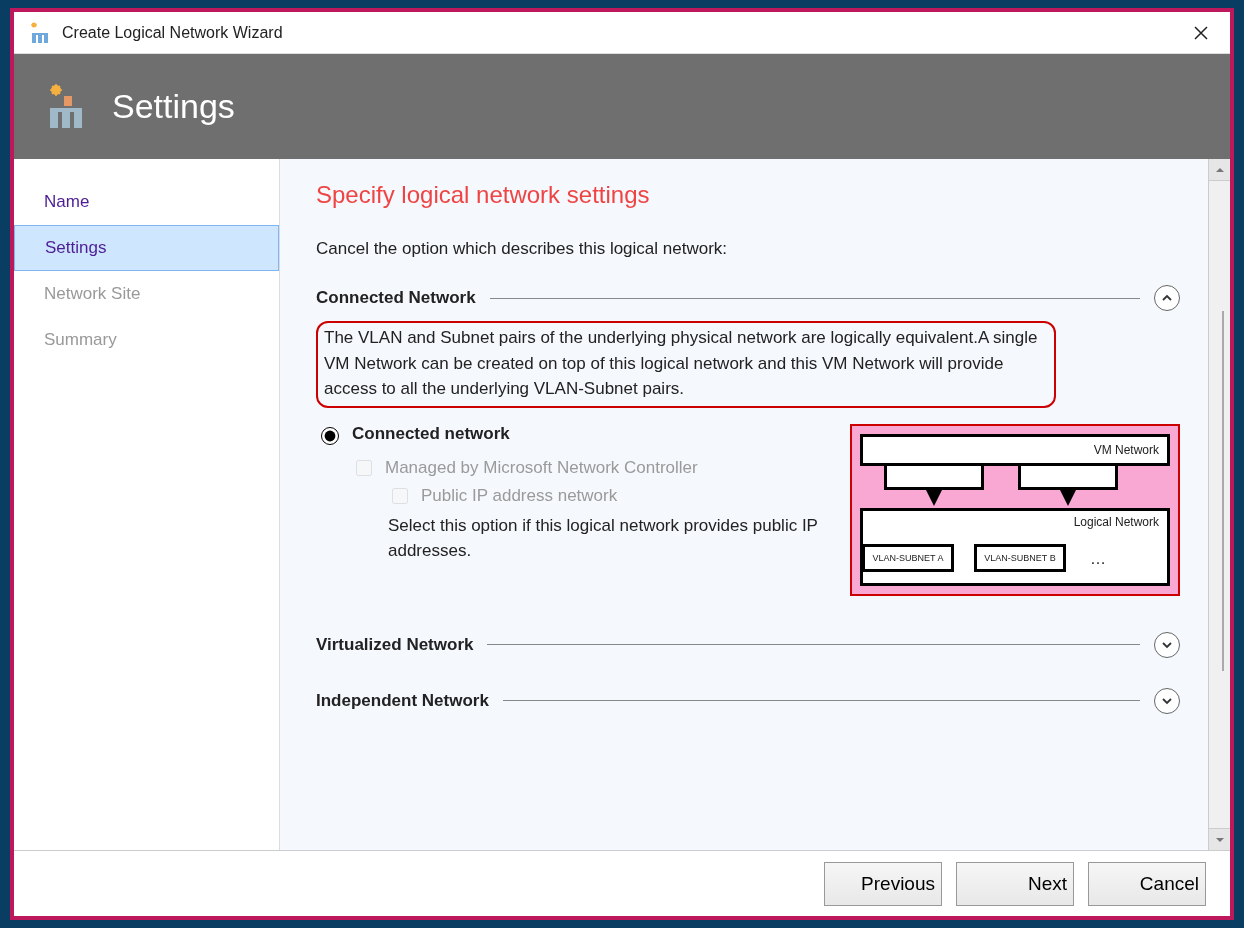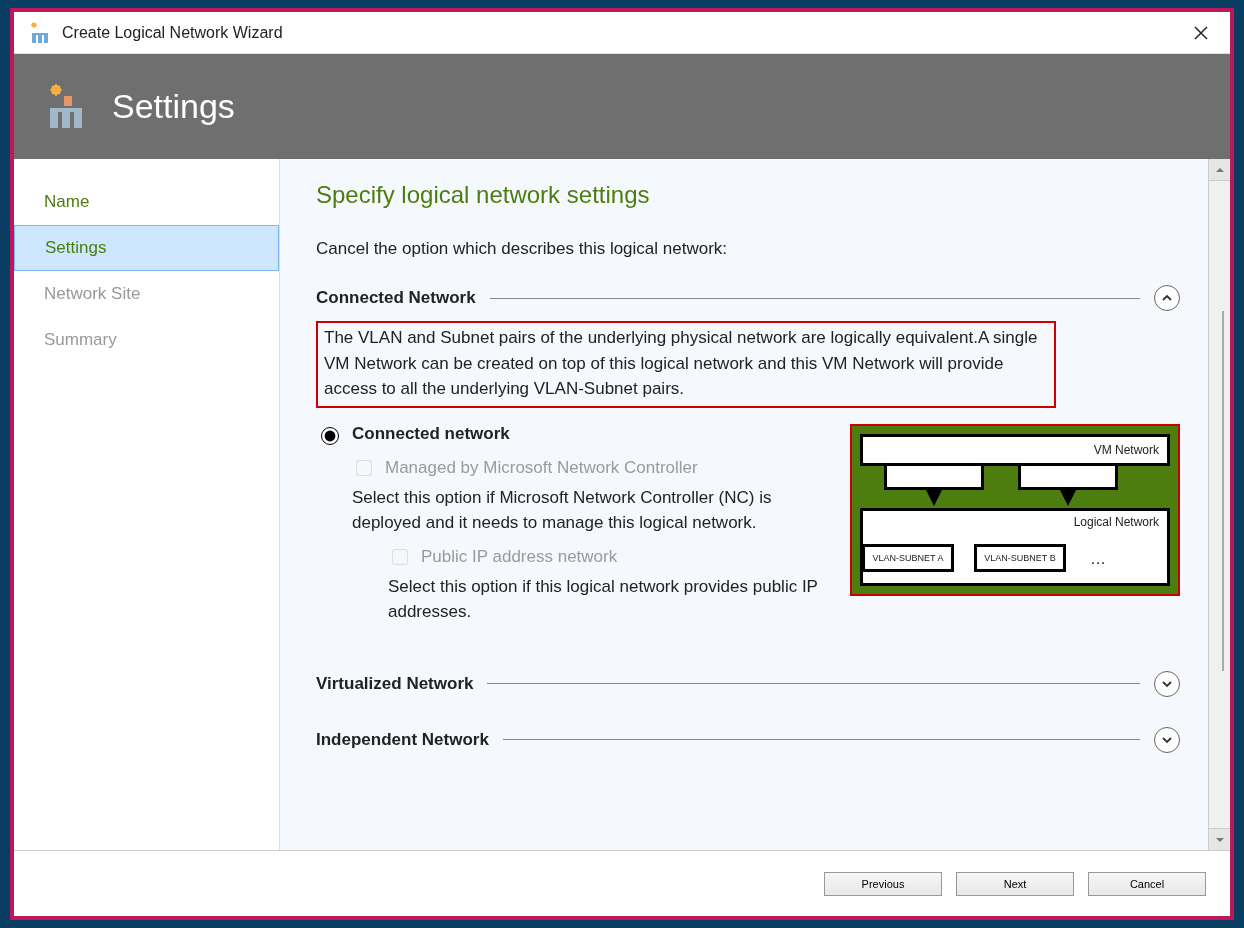--- a/index.html
+++ b/index.html
@@ -65,21 +65,21 @@
   .sidebar {
     width: 265px;
     background: #fff;
     padding-top: 20px;
   }
   .sidebar .nav-item {
     height: 46px;
     display: flex; align-items: center;
     padding-left: 30px;
     font-size: 17px;
-    color: #4d7c0f;
+    color: #4c1d95;
     cursor: pointer;
   }
   .sidebar .nav-item.selected {
     background: #cfe6ff;
     border: 1px solid #7fb6f0;
     border-left: 1px solid #7fb6f0;
   }
   .sidebar .nav-item.dim { color: #999; }
 
   .content-wrap {
@@ -112,21 +112,21 @@
   .scrollbar .sb-btn.bottom { border-top:1px solid #ccc; border-bottom:none; }
   .scrollbar .sb-track { flex:1; position:relative; }
   .scrollbar .sb-thumb {
     position:absolute; left:2px; right:2px;
     top: 130px; height: 360px;
     background:#c8c8c8;
     border:1px solid #aaa;
   }
 
   .page-heading {
-    font-size: 24px; color: #4d7c0f; font-weight: 400;
+    font-size: 24px; color: #ef4444; font-weight: 400;
     margin-bottom: 30px;
   }
   .instruction {
     font-size: 17px; margin-bottom: 26px;
   }
 
   .section-header {
     display: flex; align-items: center; gap: 14px;
     margin: 12px 0 10px 0;
   }
@@ -142,20 +142,21 @@
     font-size:12px; color:#333; background:#fff; cursor:pointer;
   }
 
   .red-box { border: 2px solid #c00; }
 
   .desc-box {
     padding: 2px 6px 4px 6px;
     font-size: 17px; line-height: 1.5;
     margin-bottom: 16px;
     width: 740px;
+    border-radius: 12px;
   }
 
   .option-block { display:flex; gap:20px; align-items:flex-start; }
   .option-left { flex:1; }
   .radio-row {
     display:flex; align-items:center; gap:10px; font-size:17px; font-weight:600;
     margin-bottom:12px;
   }
   .radio-row input { width:18px; height:18px; accent-color:#000; }
   .cb-row {
@@ -168,21 +169,21 @@
   .sub-desc {
     font-size:17px; margin-left:36px; line-height:1.5;
     max-width: 520px; margin-bottom:10px;
   }
 
   
   .diagram-box {
     width: 330px; height: 172px;
     border:2px solid #c00;
     padding: 6px;
-    background:#4d7c0f;
+    background:#f9a8d4;
     position: relative;
     flex-shrink:0;
   }
   .diagram {
     position:absolute; inset:6px;
   }
   .d-box {
     position:absolute; border:3px solid #000; background:#fff;
     display:flex; align-items:center; justify-content:flex-end;
     padding-right:8px; font-size:12px;
@@ -207,25 +208,26 @@
 
   
   .footer {
     height: 66px;
     border-top: 1px solid #ccc;
     display:flex; align-items:center; justify-content:flex-end;
     gap: 14px; padding-right: 24px;
     background:#fff;
   }
   .footer button {
-    width: 118px; height: 24px;
-    font-size: 11px;
+    width: 118px; height: 44px;
+    font-size: 19px;
     background: linear-gradient(#f6f6f6,#e8e8e8);
     border:1px solid #999;
     cursor:pointer;
+    text-align:right;
   }
 </style>
 </head>
 <body>
 
 <div class="window">
 
   <div class="titlebar">
     <div class="app-icon">
       <svg viewBox="0 0 24 24" width="24" height="24">
@@ -303,21 +305,20 @@
 
             <label class="radio-row">
               <input type="radio" checked="" style="">
               <span>Connected network</span>
             </label>
 
             <label class="cb-row disabled">
               <input type="checkbox" disabled="" style="">
               <span>Managed by Microsoft Network Controller</span>
             </label>
-            <div class="sub-desc">Select this option if Microsoft Network Controller (NC) is deployed and it needs to manage this logical network.</div>
 
             <label class="cb-row disabled" style="margin-left:72px">
               <input type="checkbox" disabled="" style="">
               <span>Public IP address network</span>
             </label>
             <div class="sub-desc" style="margin-left:72px">Select this option if this logical network provides public IP addresses.</div>
 
           </div>
 
           <div class="diagram-box">

